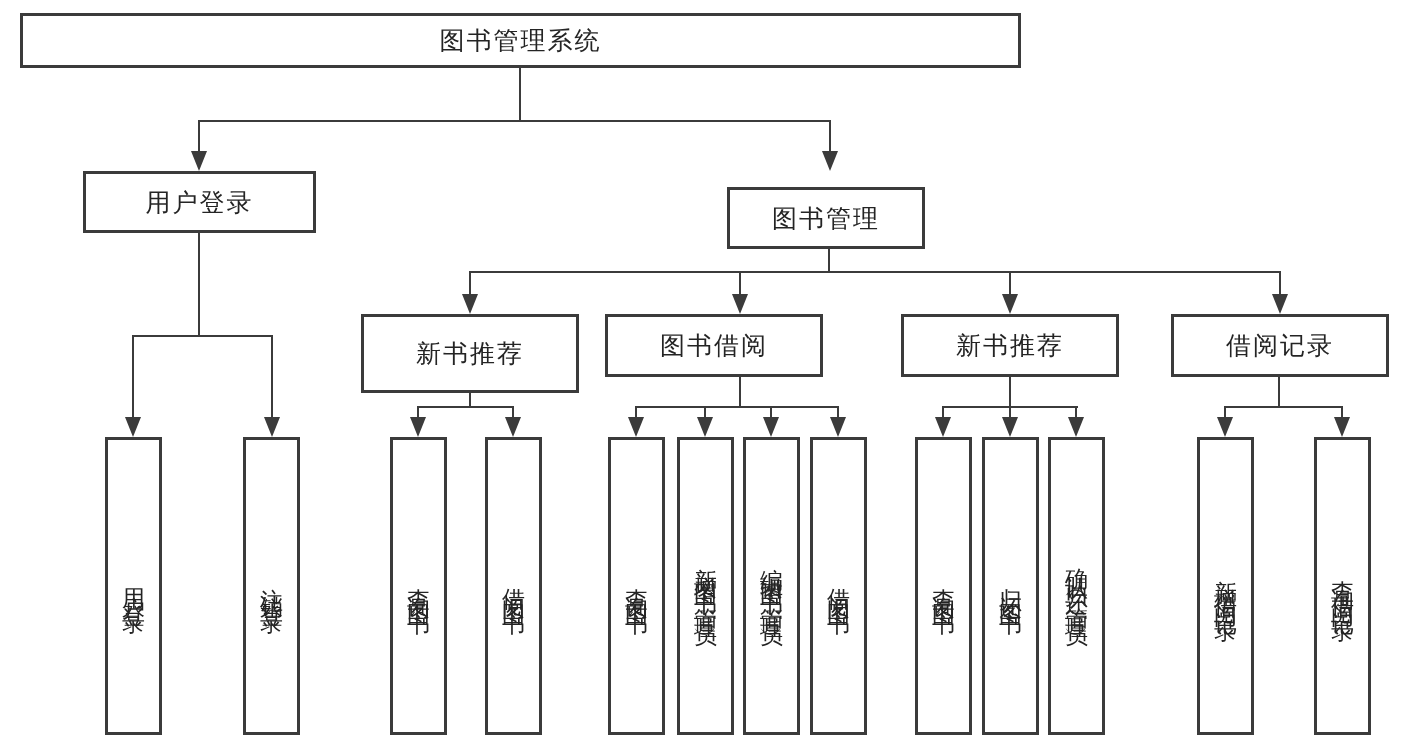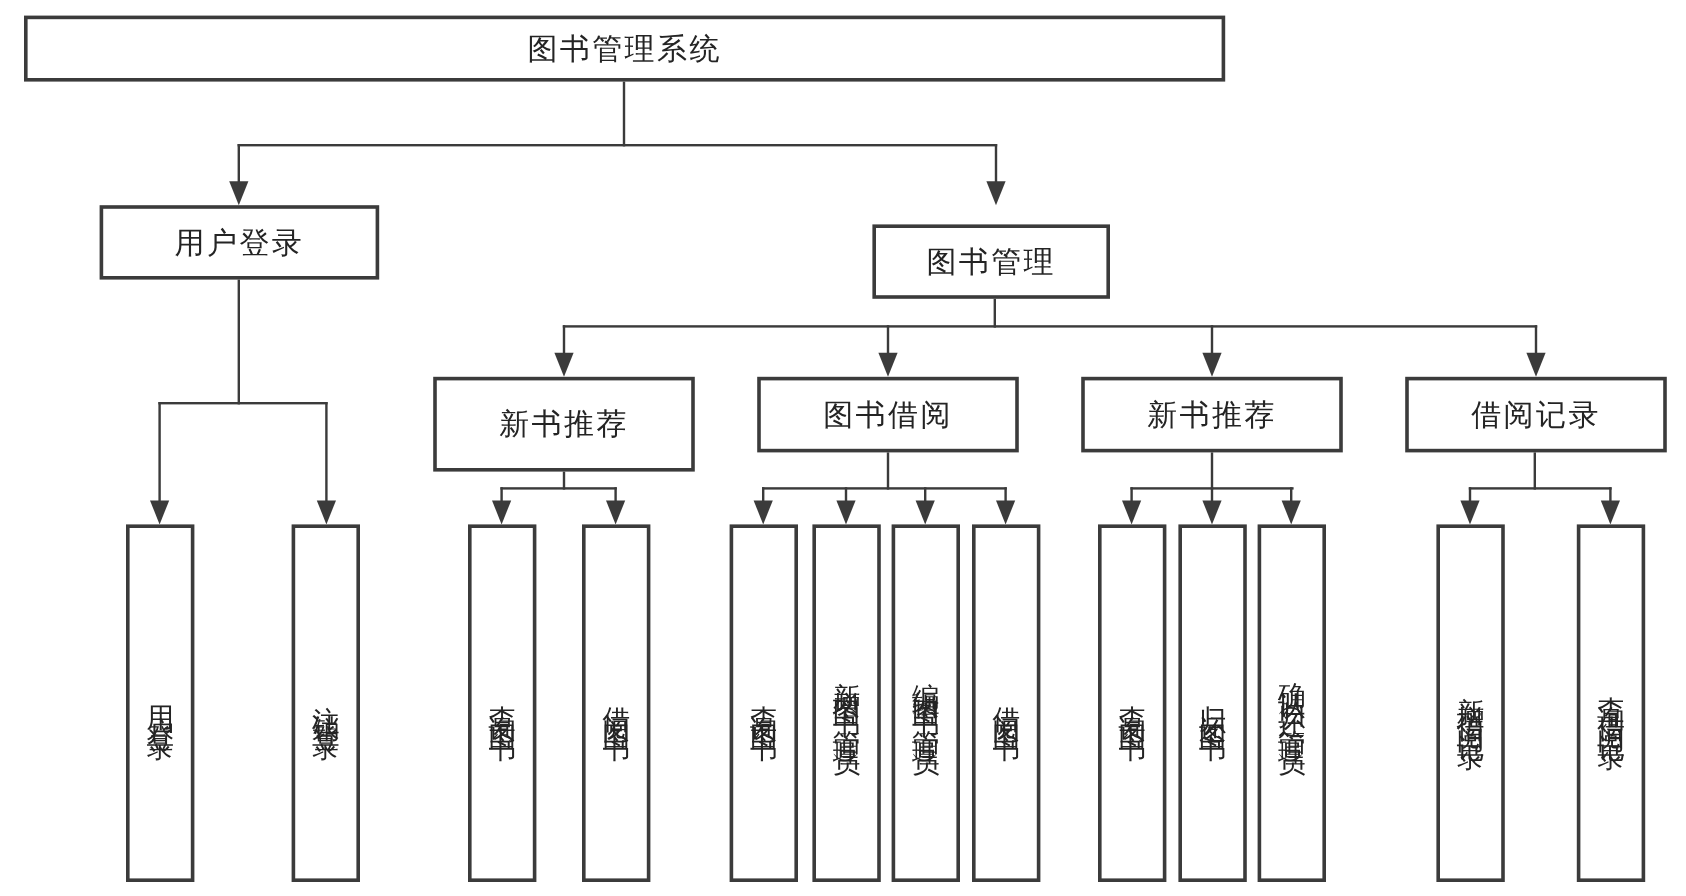--- a/index.html
+++ b/index.html
@@ -16,21 +16,21 @@
   .leaf{top:437px;width:57px;height:298px;}
   .vl{
     writing-mode:vertical-rl;text-orientation:mixed;
     font-size:23px;line-height:1;letter-spacing:8px;color:#242424;white-space:nowrap;
   }
   
   .b-root   {left:20px;  top:13px;  width:1001px;height:55px;}
   .b-login  {left:83px;  top:171px; width:233px; height:62px;}
   .b-mgmt   {left:711px; top:187px; width:198px; height:62px;margin-left:16px;}
   .b-rec    {left:361px; top:314px; width:218px; height:79px;}
-  .b-borrow {left:631px; top:314px; width:218px; height:63px;}
+  .b-borrow {left:605px; top:314px; width:218px; height:63px;}
   .b-current{left:901px; top:314px; width:218px; height:63px;}
   .b-history{left:1171px;top:314px; width:218px; height:63px;}
   .f0 {left:105px;} .f1 {left:243px;} .f2 {left:390px;} .f3 {left:485px;}
   .f4 {left:608px;} .f5 {left:677px;} .f6 {left:743px;} .f7 {left:810px;}
   .f8 {left:915px;} .f9 {left:982px;} .f10{left:1048px;}
   .f11{left:1197px;} .f12{left:1314px;}
   
   .v{position:absolute;width:2px;background:#3b3b3b;z-index:1;}
   .h{position:absolute;height:2px;background:#3b3b3b;z-index:1;}
   .a{position:absolute;width:0;height:0;border-left:8px solid transparent;

